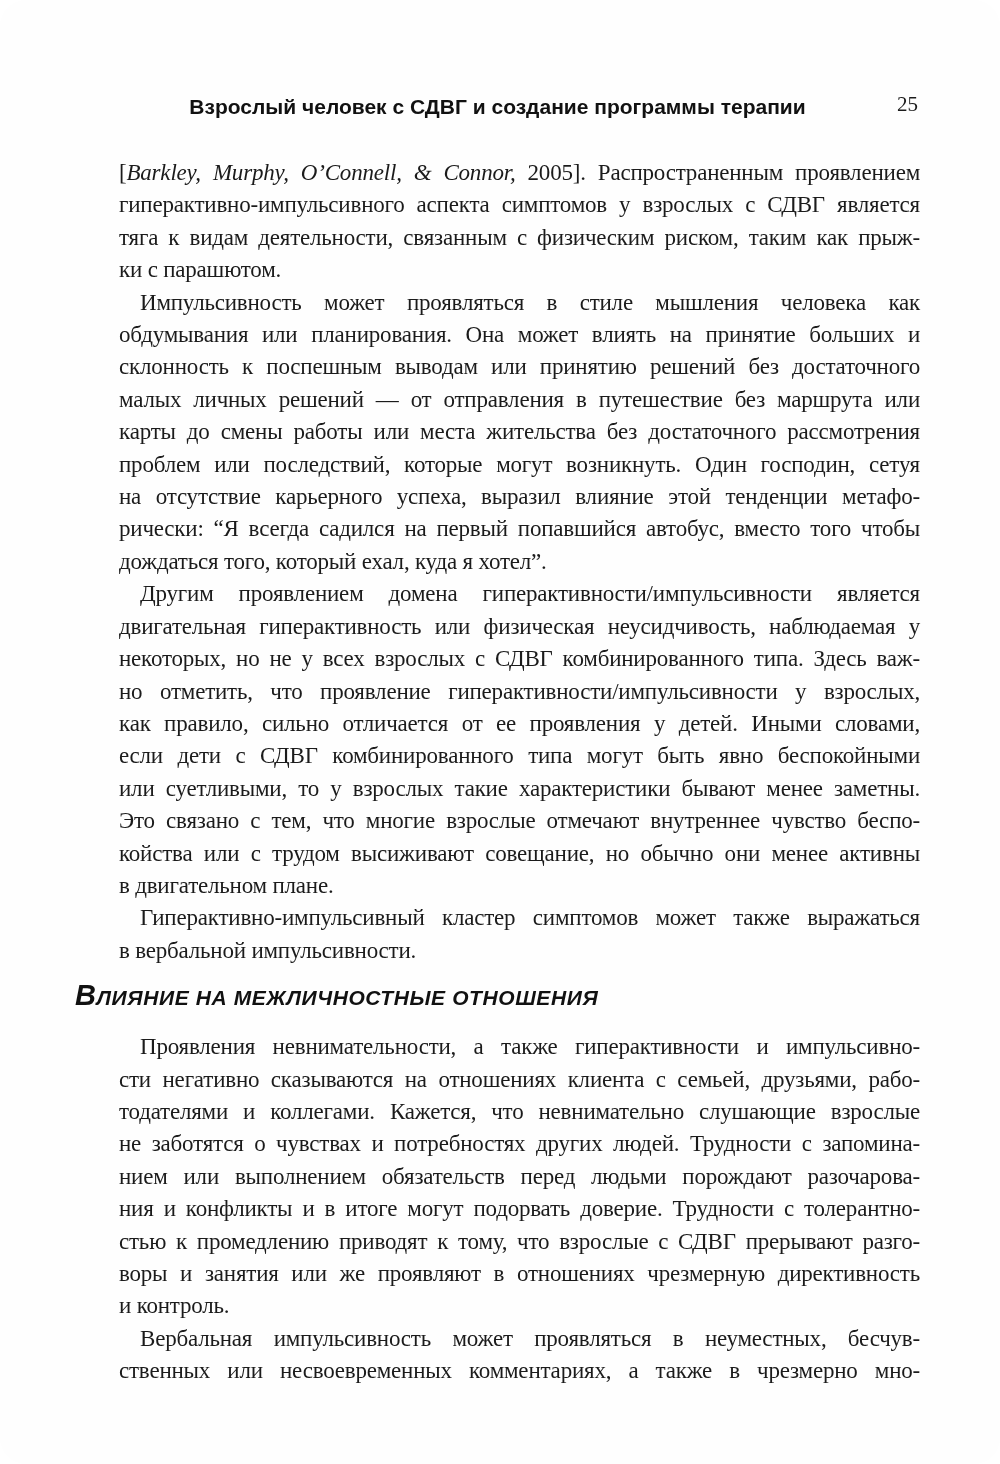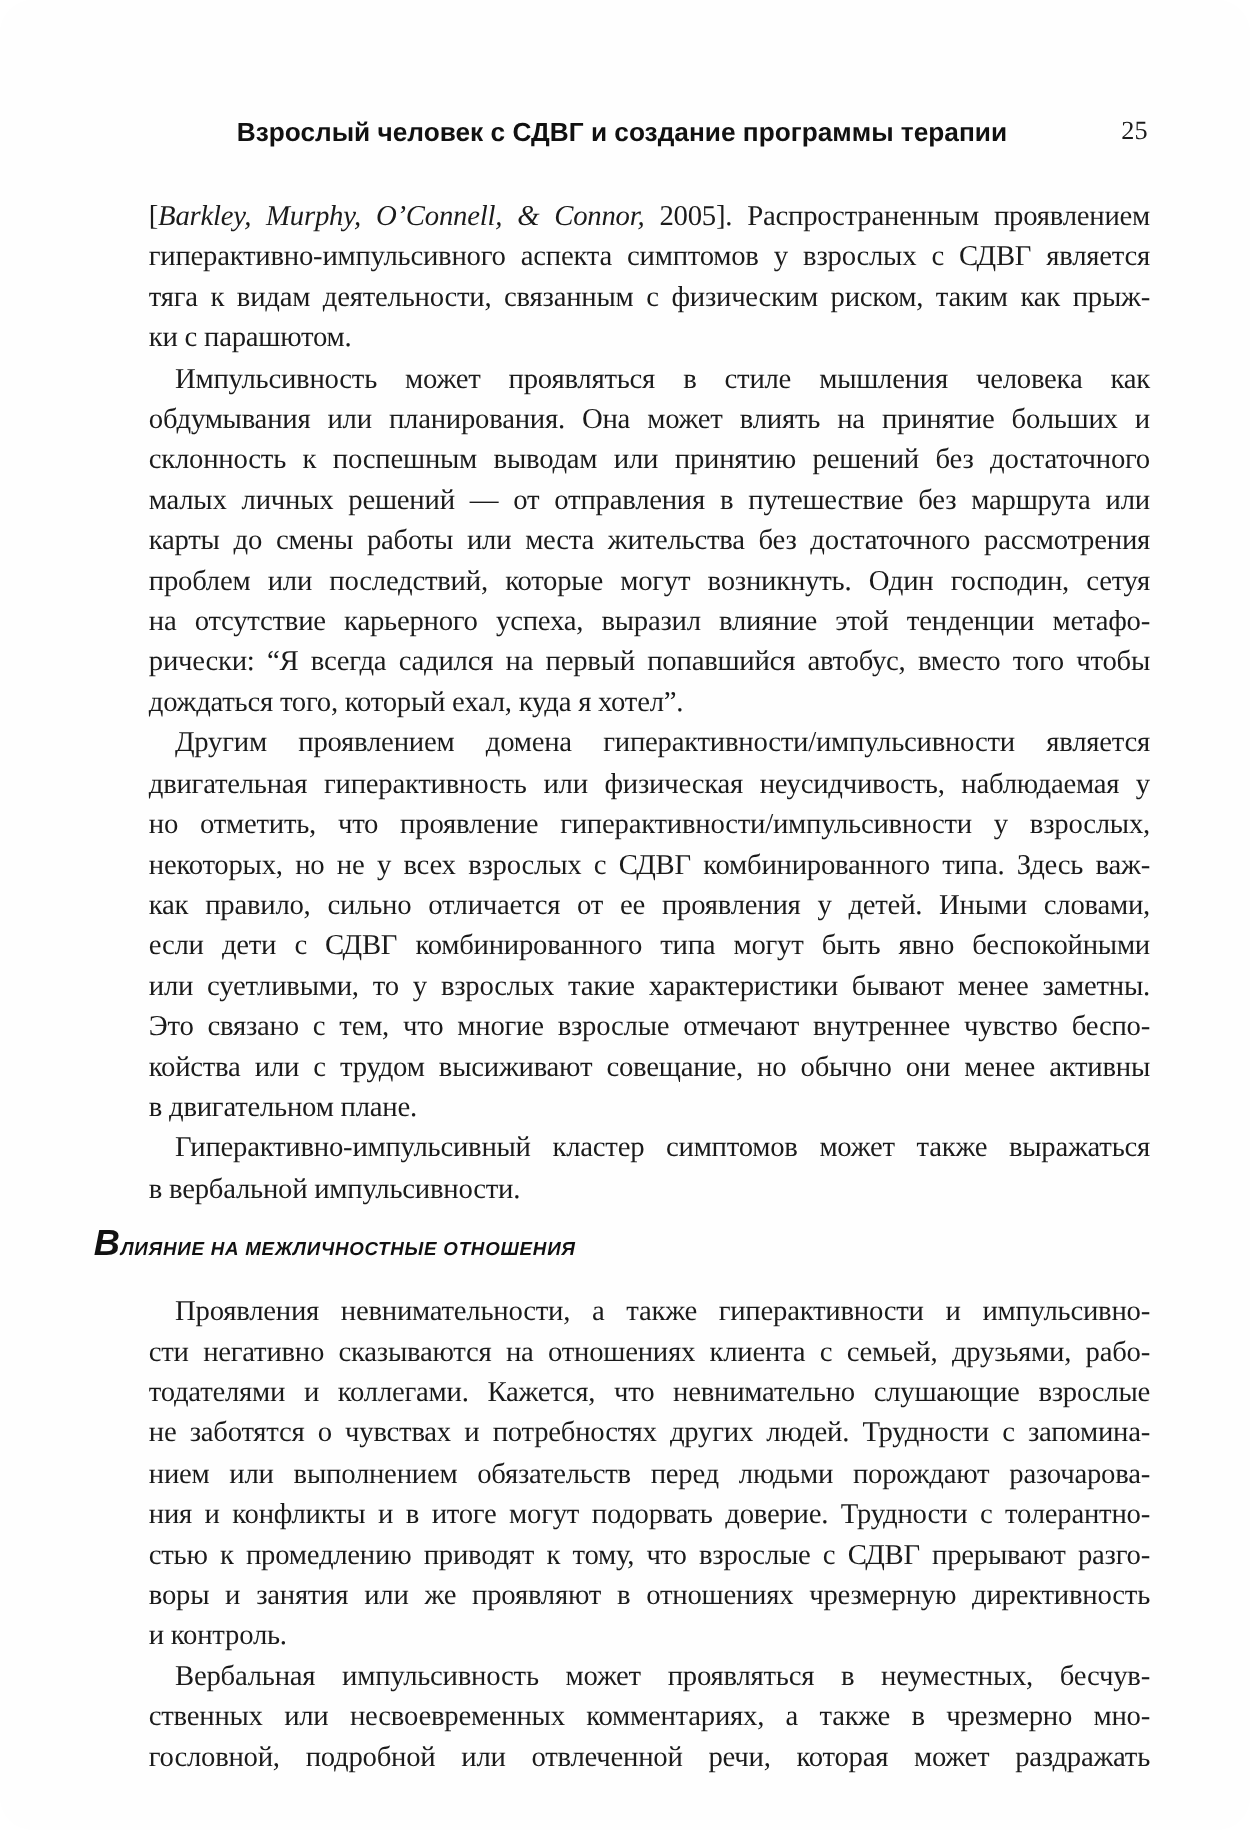--- a/index.html
+++ b/index.html
@@ -66,21 +66,21 @@
     text-align-last: justify;
   }
   .line.ind {
     text-indent: 21px;
   }
   .section-heading {
     font-family: "Liberation Sans", sans-serif;
     font-weight: 700;
     font-style: italic;
     text-transform: uppercase;
-    font-size: 15px;
+    font-size: 21px;
     letter-spacing: 0.6px;
     line-height: 30px;
     margin: 13px 0 18px 0;
     color: #111;
   }
   .section-heading::first-letter {
     font-size: 29px;
   }
   i { font-style: italic; }
 </style>
@@ -106,22 +106,22 @@
         <div class="line just"><span>малых личных решений — от отправления в путешествие без маршрута или</span></div>
         <div class="line just"><span>карты до смены работы или места жительства без достаточного рассмотрения</span></div>
         <div class="line just"><span>проблем или последствий, которые могут возникнуть. Один господин, сетуя</span></div>
         <div class="line just"><span>на отсутствие карьерного успеха, выразил влияние этой тенденции метафо-</span></div>
         <div class="line just"><span>рически: “Я всегда садился на первый попавшийся автобус, вместо того чтобы</span></div>
         <div class="line"><span>дождаться того, который ехал, куда я хотел”.</span></div>
       </div>
       <div class="para">
         <div class="line just ind"><span>Другим проявлением домена гиперактивности/импульсивности является</span></div>
         <div class="line just"><span>двигательная гиперактивность или физическая неусидчивость, наблюдаемая у</span></div>
+        <div class="line just"><span>некоторых, но не у всех взрослых с СДВГ комбинированного типа. Здесь важ-</span></div>
         <div class="line just"><span>но отметить, что проявление гиперактивности/импульсивности у взрослых,</span></div>
-        <div class="line just"><span>некоторых, но не у всех взрослых с СДВГ комбинированного типа. Здесь важ-</span></div>
         <div class="line just"><span>как правило, сильно отличается от ее проявления у детей. Иными словами,</span></div>
         <div class="line just"><span>если дети с СДВГ комбинированного типа могут быть явно беспокойными</span></div>
         <div class="line just"><span>или суетливыми, то у взрослых такие характеристики бывают менее заметны.</span></div>
         <div class="line just"><span>Это связано с тем, что многие взрослые отмечают внутреннее чувство беспо-</span></div>
         <div class="line just"><span>койства или с трудом высиживают совещание, но обычно они менее активны</span></div>
         <div class="line"><span>в двигательном плане.</span></div>
       </div>
       <div class="para">
         <div class="line just ind"><span>Гиперактивно-импульсивный кластер симптомов может также выражаться</span></div>
         <div class="line"><span>в вербальной импульсивности.</span></div>
@@ -134,16 +134,15 @@
         <div class="line just"><span>не заботятся о чувствах и потребностях других людей. Трудности с запомина-</span></div>
         <div class="line just"><span>нием или выполнением обязательств перед людьми порождают разочарова-</span></div>
         <div class="line just"><span>ния и конфликты и в итоге могут подорвать доверие. Трудности с толерантно-</span></div>
         <div class="line just"><span>стью к промедлению приводят к тому, что взрослые с СДВГ прерывают разго-</span></div>
         <div class="line just"><span>воры и занятия или же проявляют в отношениях чрезмерную директивность</span></div>
         <div class="line"><span>и контроль.</span></div>
       </div>
       <div class="para">
         <div class="line just ind"><span>Вербальная импульсивность может проявляться в неуместных, бесчув-</span></div>
         <div class="line just"><span>ственных или несвоевременных комментариях, а также в чрезмерно мно-</span></div>
-        <div class="line just"><span>гословной, подробной или отвлеченной речи, которая может раздражать</span></div>
       </div>
     </div>
 </div>
 
 </body></html>

